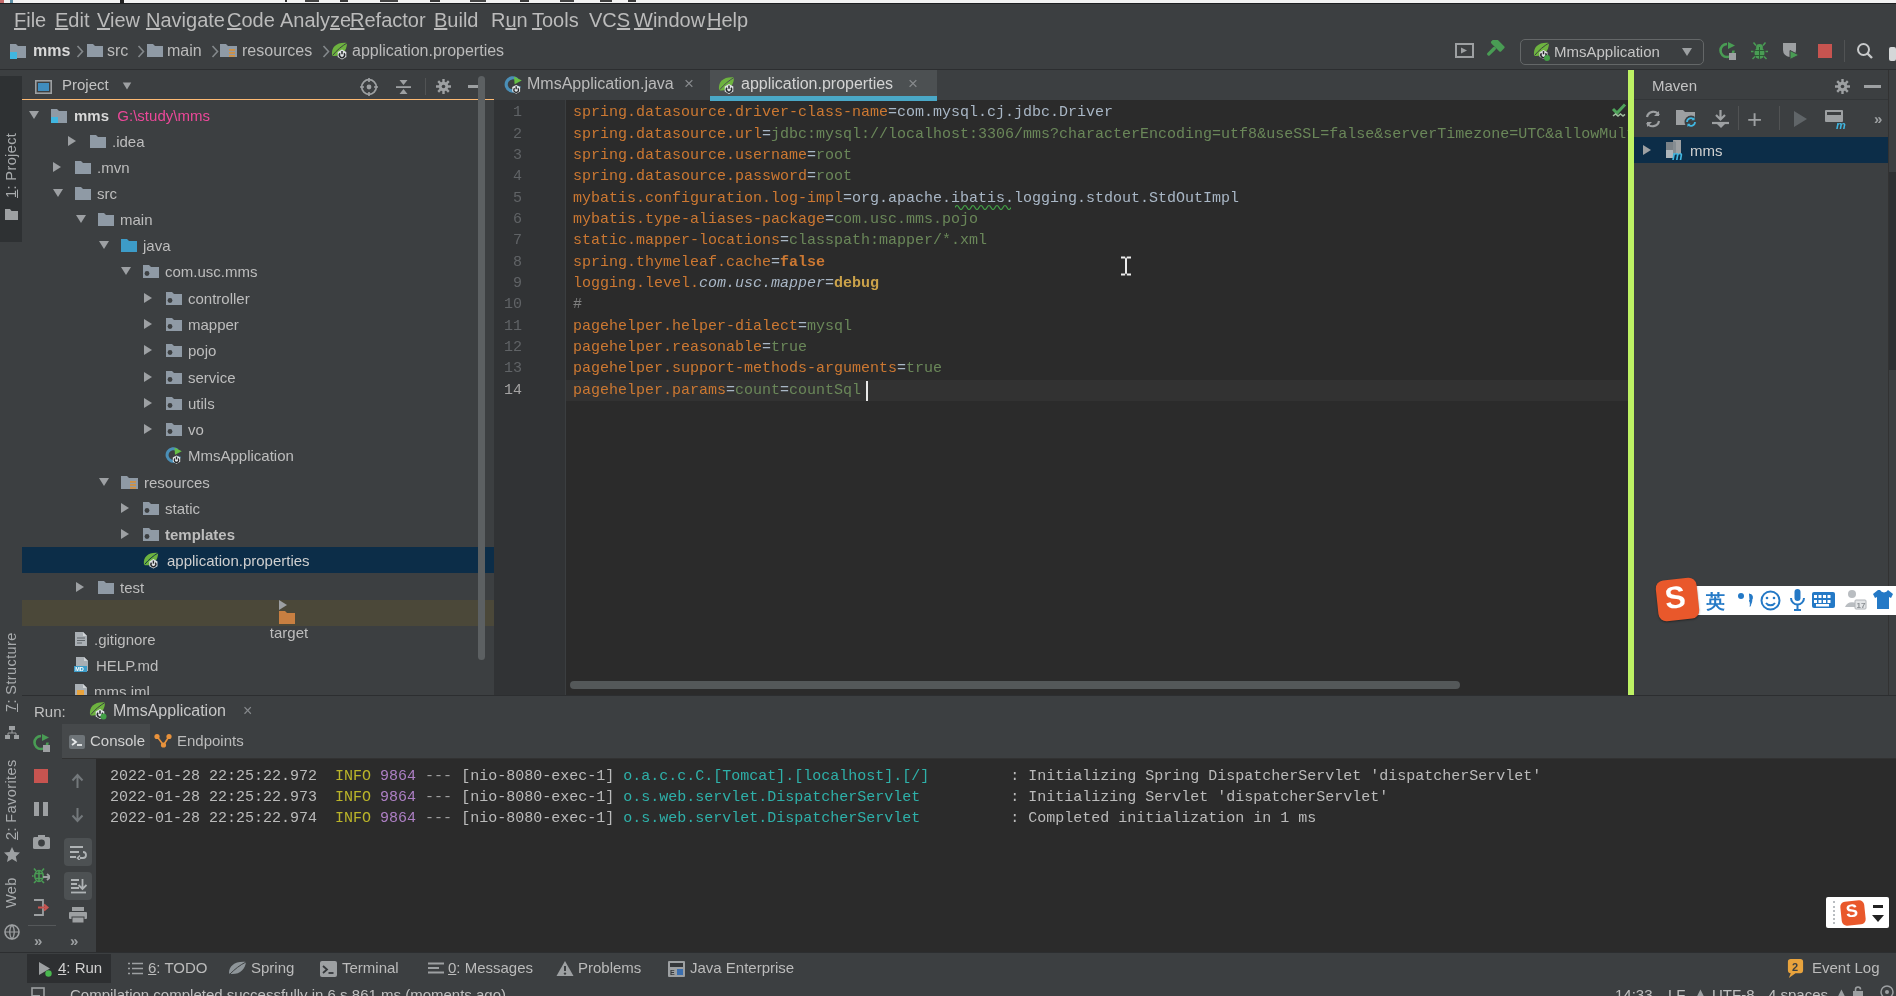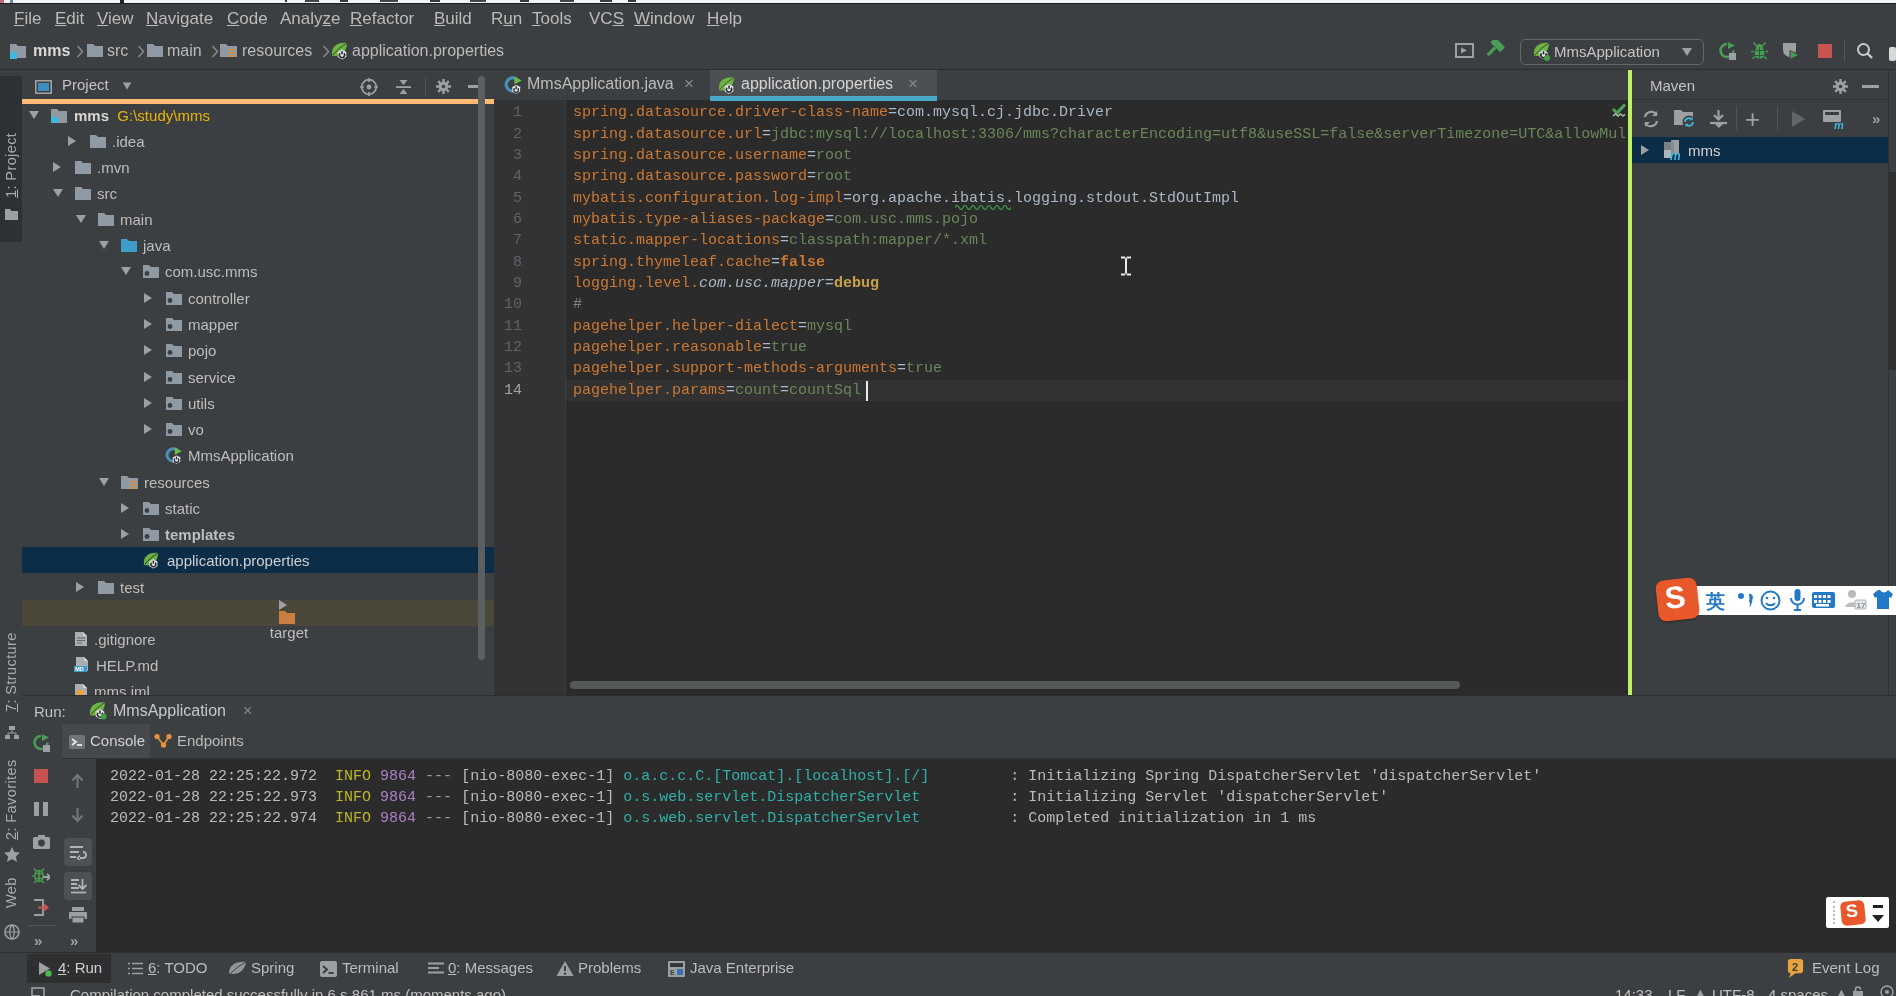--- a/index.html
+++ b/index.html
@@ -30,21 +30,21 @@
 <div class="abs" style="left:340px;top:0;width:8px;height:2px;background:#3a3a3a;"></div>
 <div class="abs" style="left:380px;top:0;width:18px;height:2px;background:#454545;"></div>
 <div class="abs" style="left:430px;top:0;width:10px;height:2px;background:#3a3a3a;"></div>
 <div class="abs" style="left:470px;top:0;width:16px;height:2px;background:#464646;"></div>
 <div class="abs" style="left:520px;top:0;width:9px;height:2px;background:#3a3a3a;"></div>
 <div class="abs" style="left:560px;top:0;width:14px;height:2px;background:#454545;"></div>
 <div class="abs" style="left:600px;top:0;width:12px;height:2px;background:#404040;"></div>
 <div class="abs" style="left:628px;top:0;width:8px;height:2px;background:#3a3a3a;"></div>
 
 <div class="abs" style="left:0;top:4px;width:1896px;height:28px;background:#3c3f41;"></div>
-<div id="menubar" class="ui" style="position:absolute;left:0;top:4px;width:1896px;height:28px;font-size:17px;">
+<div id="menubar" class="ui" style="position:absolute;left:0;top:4px;width:1896px;height:28px;font-size:20px;">
   <span class="abs" style="left:14px;top:5px;"><u>F</u>ile</span>
   <span class="abs" style="left:55px;top:5px;"><u>E</u>dit</span>
   <span class="abs" style="left:97px;top:5px;"><u>V</u>iew</span>
   <span class="abs" style="left:146px;top:5px;"><u>N</u>avigate</span>
   <span class="abs" style="left:227px;top:5px;"><u>C</u>ode</span>
   <span class="abs" style="left:280px;top:5px;">Analy<u>z</u>e</span>
   <span class="abs" style="left:350px;top:5px;"><u>R</u>efactor</span>
   <span class="abs" style="left:434px;top:5px;"><u>B</u>uild</span>
   <span class="abs" style="left:491px;top:5px;">R<u>u</u>n</span>
   <span class="abs" style="left:532px;top:5px;"><u>T</u>ools</span>
@@ -167,21 +167,21 @@
       <path d="M8 0l2.4 5 5.6.6-4.2 3.8 1.2 5.6L8 12l-5 3 1.2-5.6L0 5.6 5.6 5z" fill="#9da0a2"></path>
     </svg>
   <div class="abs ui" style="left:3px;top:908px;width:60px;font-size:14.5px;letter-spacing:.4px;color:#a8abad;transform:rotate(-90deg);transform-origin:0 0;">Web</div>
   <svg class="abs" style="left:4px;top:924px;" width="16" height="16" viewBox="0 0 16 16">
       <circle cx="8" cy="8" r="7" fill="none" stroke="#9da0a2" stroke-width="1.6"></circle>
       <path d="M1 8h14M8 1c3 3 3 11 0 14C5 12 5 4 8 1z" fill="none" stroke="#9da0a2" stroke-width="1.2"></path>
     </svg>
 </div>
 
 <div class="abs" style="left:22px;top:70px;width:472px;height:625px;background:#3c3f41;"></div>
-<div id="projheader" class="ui" style="position:absolute;left:22px;top:70px;width:472px;height:29px;border-bottom:5px solid #fdba74;">
+<div id="projheader" class="ui" style="position:absolute;left:22px;top:70px;width:472px;height:29px;border-bottom:1px solid #fdba74;">
   <svg class="abs" style="left:13px;top:10px;" width="17" height="14" viewBox="0 0 17 14">
       <rect x="0.8" y="0.8" width="15.4" height="12.4" fill="none" stroke="#9da0a2" stroke-width="1.6"></rect>
       <rect x="3" y="3" width="11" height="8" fill="#3f8dbf"></rect>
     </svg>
   <span class="abs" style="left:40px;top:6px;color:#c3c3c3;">Project</span>
   <div class="abs tri-d" style="left:100px;top:12px;border-top-color:#9da0a2;transform:scale(.85);"></div>
   <svg class="abs" style="left:338px;top:8px;" width="18" height="18" viewBox="0 0 18 18">
       <circle cx="9" cy="9" r="7.3" fill="none" stroke="#9da0a2" stroke-width="1.7"></circle>
       <circle cx="9" cy="9" r="2.4" fill="#9da0a2"></circle>
       <path d="M9 0v4M9 14v4M0 9h4M14 9h4" stroke="#9da0a2" stroke-width="1.7"></path>
@@ -207,21 +207,21 @@
   <div class="abs" style="left:22px;top:600px;width:472px;height:26px;background:#4b4839;"></div>
   <div class="trow" style="top:102px;padding-left:7px;">
       <span class="arw">
         <i class="tri-d"></i>
       </span>
       <svg class="ticon" width="18" height="15" viewBox="0 0 18 15">
         <path d="M1 1h6l2 2h8v12H1z" fill="#8f9aa5"></path>
         <rect x="1" y="9" width="7" height="6" fill="#40b6e0"></rect>
       </svg>
       <b style="color:#d8d8d8;">mms</b>
-      <span style="color:#eab308;">&nbsp; G:\study\mms</span>
+      <span style="color:#ec4899;">&nbsp; G:\study\mms</span>
     </div>
   <div class="trow" style="top:128px;padding-left:46px;"><span class="arw">
         <i class="tri-r"></i>
       </span><svg class="ticon" width="17" height="14" viewBox="0 0 17 14">
         <path d="M1 1h6l2 2h8v11H1z" fill="#8f9aa5"></path>
       </svg>.idea</div>
   <div class="trow" style="top:154px;padding-left:31px;"><span class="arw">
         <i class="tri-r"></i>
       </span><svg class="ticon" width="17" height="14" viewBox="0 0 17 14">
         <path d="M1 1h6l2 2h8v11H1z" fill="#8f9aa5"></path>
@@ -419,21 +419,21 @@
     </svg>
 
   <svg class="abs" style="left:1117px;top:33px;" width="16" height="17" viewBox="0 0 16 17">
       <path d="M2 6 L6 10 L14 1.5" stroke="#4fa35a" stroke-width="3" fill="none"></path>
       <path d="M2 13 l2.5-2 2.5 2 2.5-2 2.5 2 2-1.6" stroke="#9fbf9f" stroke-width="1.6" fill="none"></path>
     </svg>
 
   <div class="abs" style="left:76px;top:611px;width:890px;height:8px;background:#545859;border-radius:4px;"></div>
 </div>
 
-<div id="maven" class="abs ui" style="left:1628px;top:70px;width:260px;height:625px;background:#3c3f41;border-left:4px solid #bef264;box-sizing:border-box;">
+<div id="maven" class="abs ui" style="left:1628px;top:70px;width:260px;height:625px;background:#3c3f41;border-left:6px solid #bef264;box-sizing:border-box;">
   <span class="abs" style="left:18px;top:7px;color:#c3c3c3;">Maven</span>
   <svg class="abs" style="left:200px;top:8px;" width="17" height="17" viewBox="0 0 17 17">
       <g fill="#9da0a2">
         <circle cx="8.5" cy="8.5" r="4.8"></circle>
         <g stroke="#9da0a2" stroke-width="2.4">
           <path d="M8.5 1v3M8.5 13v3M1 8.5h3M13 8.5h3M3.2 3.2l2.1 2.1M11.7 11.7l2.1 2.1M13.8 3.2l-2.1 2.1M5.3 11.7l-2.1 2.1"></path>
         </g>
       </g>
       <circle cx="8.5" cy="8.5" r="1.8" fill="#3c3f41"></circle>
     </svg>

